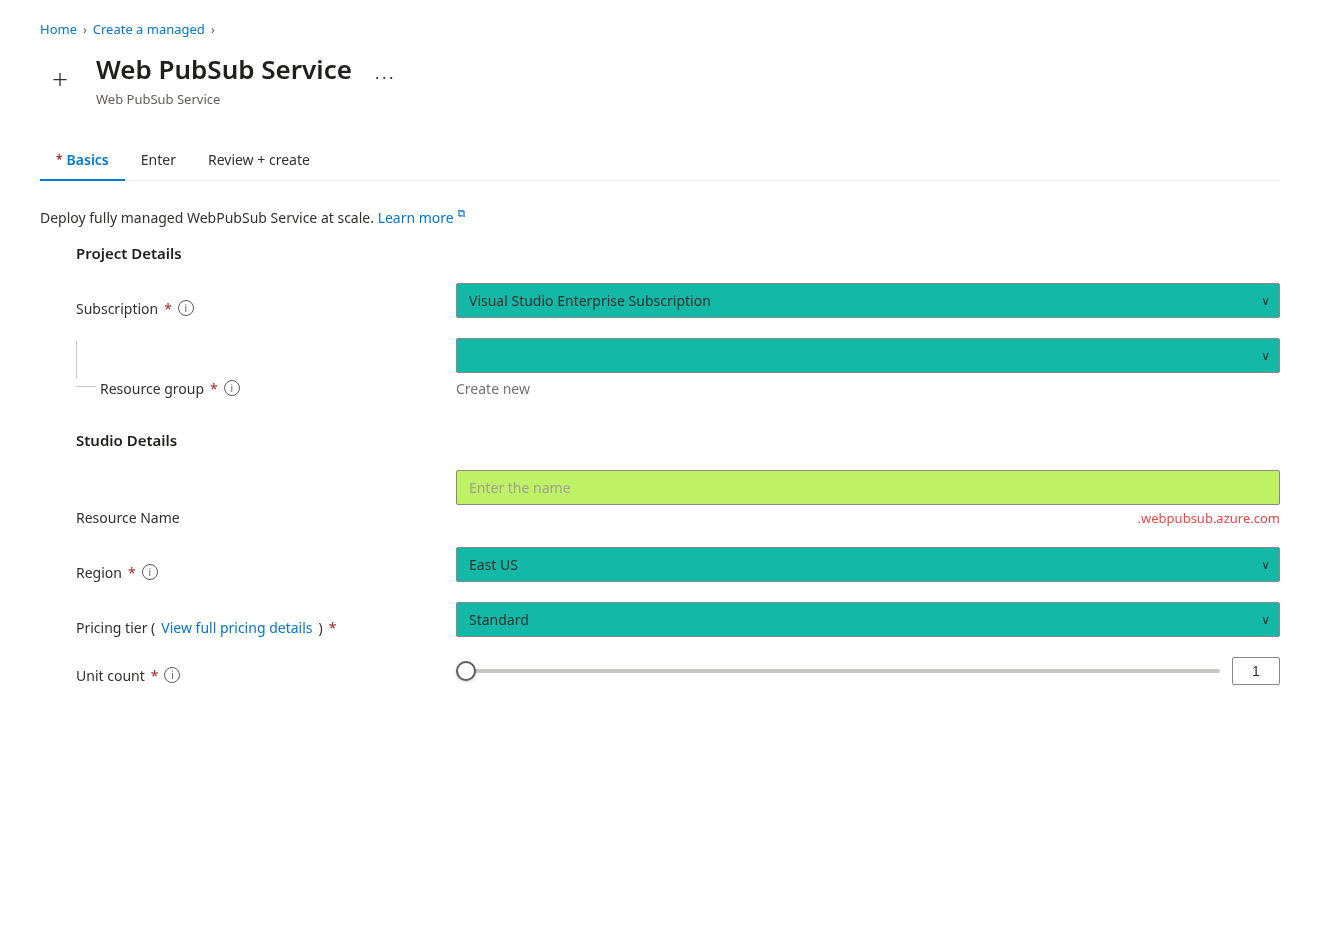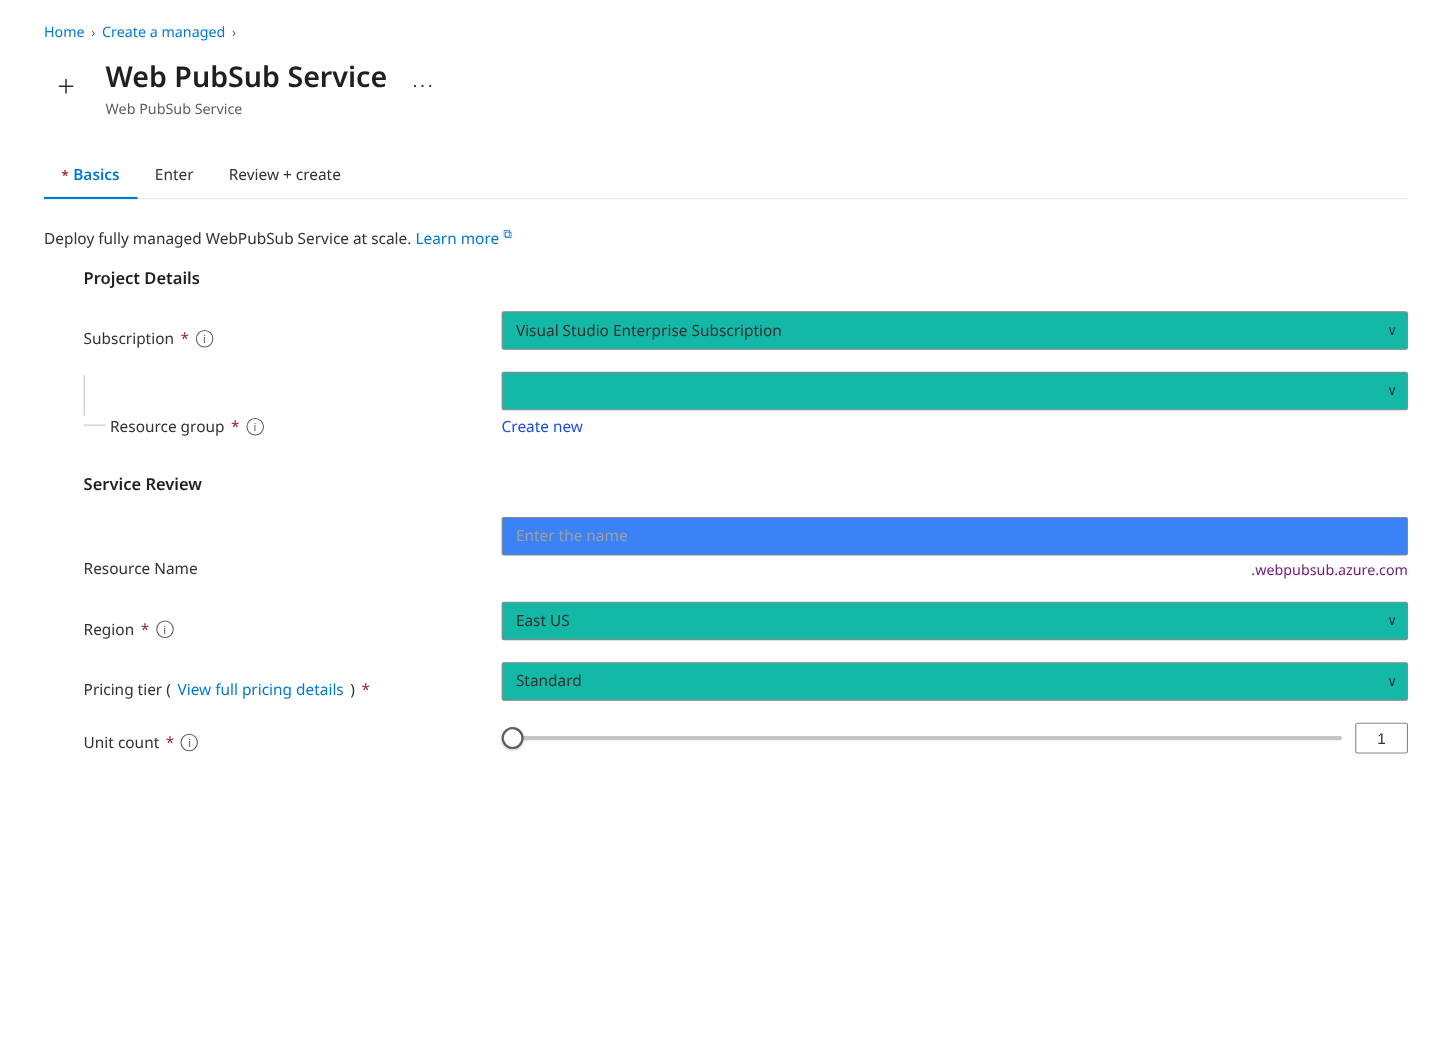--- a/index.html
+++ b/index.html
@@ -218,37 +218,37 @@
     }
 
     
     .form-input {
       width: 100%;
       padding: 7px 12px;
       border: 1px solid #8a8886;
       border-radius: 2px;
       font-size: 14px;
       color: #323130;
-      background: #3b82f6;
+      background: #bef264;
       outline: none;
       font-family: inherit;
     }
     .form-input::placeholder {
       color: #a19f9d;
     }
     .input-suffix {
       text-align: right;
       font-size: 13px;
-      color: #701a75;
+      color: #ef4444;
       margin-top: 4px;
     }
 
     
     .create-new-link {
-      color: #1d4ed8;
+      color: #737373;
       font-size: 14px;
       cursor: pointer;
       text-decoration: none;
       display: inline-block;
       margin-top: 6px;
     }
 
     
     .slider-container {
       display: flex;
@@ -370,21 +370,21 @@
             <option value=""></option>
           </select>
           <span class="select-chevron">∨</span>
         </div>
         <a href="#" class="create-new-link">Create new</a>
       </div>
     </div>
   </div>
 
   <div class="form-section">
-    <div class="section-title">Service Review</div>
+    <div class="section-title">Studio Details</div>
 
     <div class="form-row">
       <div class="form-label-col">
         <label class="form-label">
           <span>Resource Name</span>
         </label>
       </div>
       <div class="form-control-col">
         <input type="text" class="form-input" placeholder="Enter the name" style="">
         <div class="input-suffix">.webpubsub.azure.com</div>

